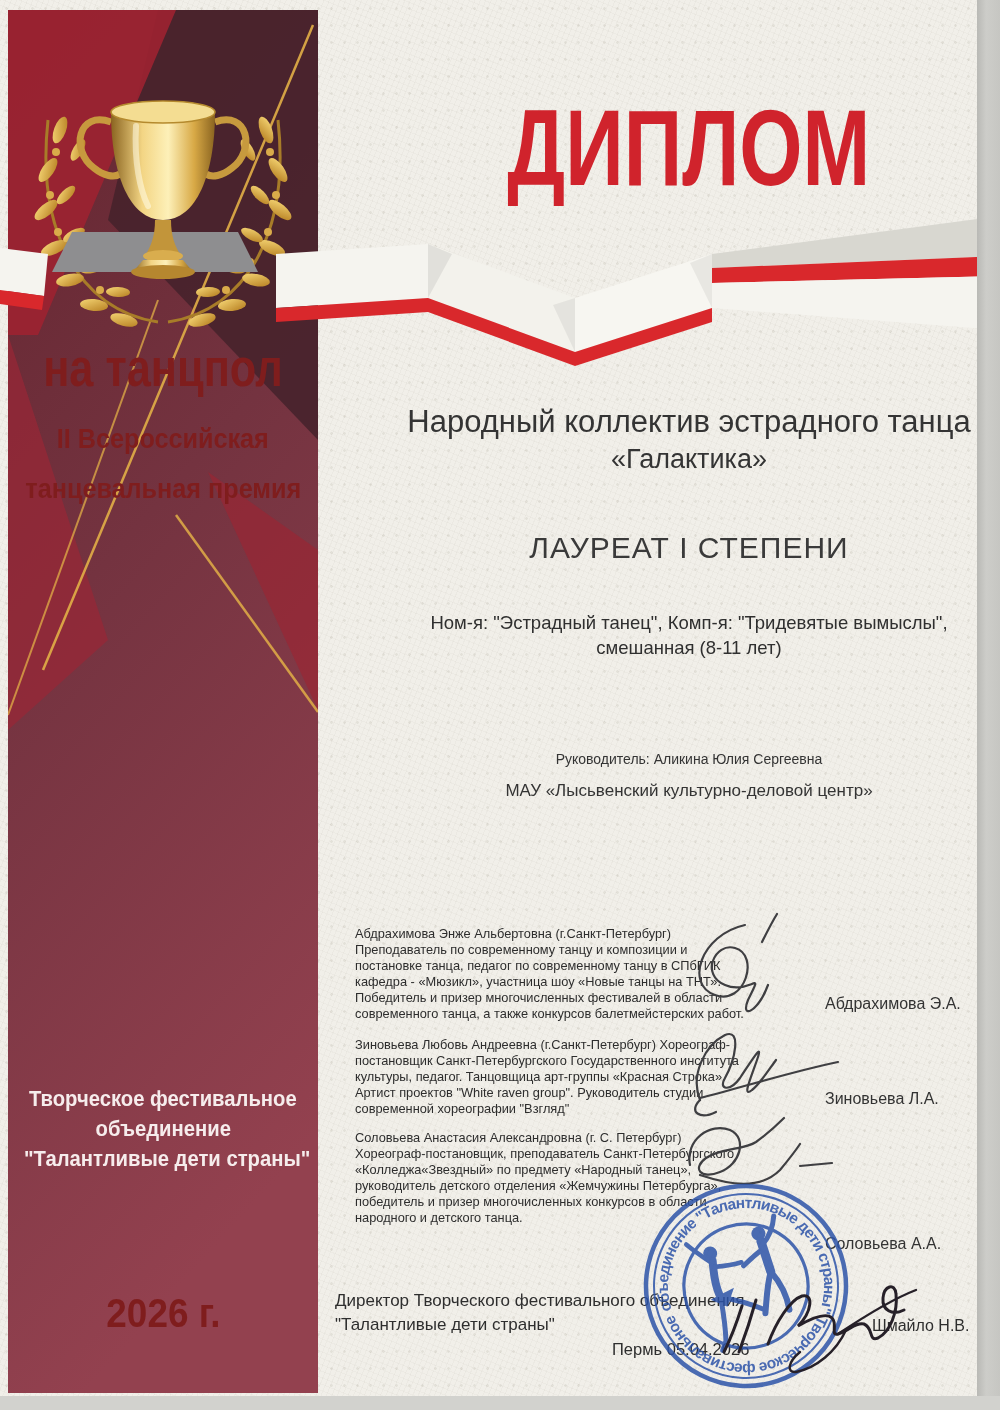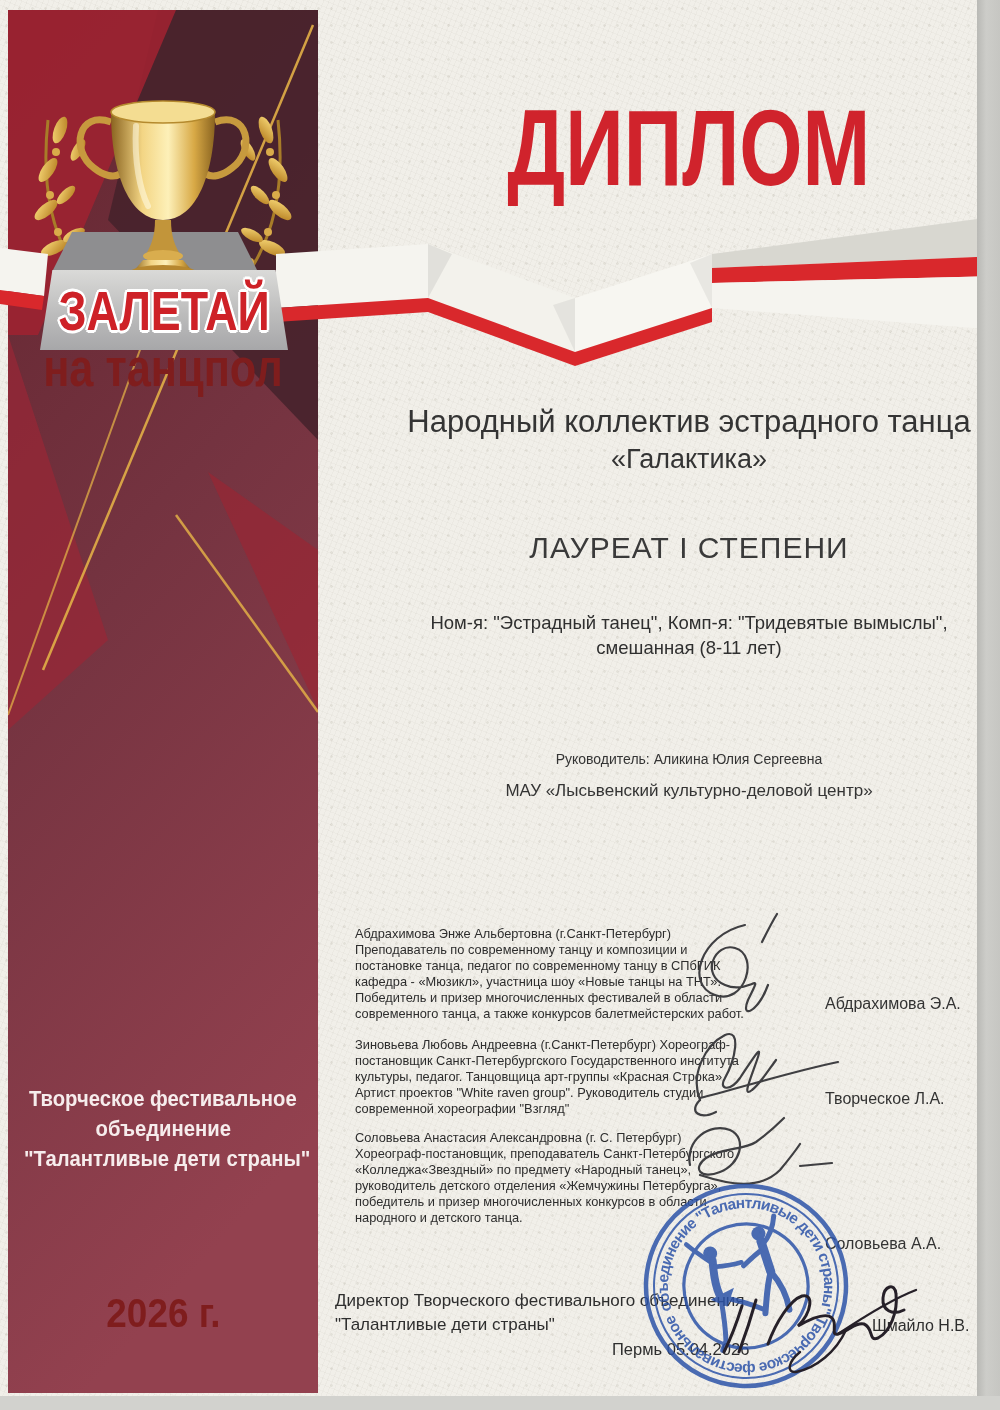--- a/index.html
+++ b/index.html
@@ -163,25 +163,26 @@
     <polygon points="575,298 712,254 712,308 575,352" fill="#f7f6f1"></polygon>
     <polygon points="575,352 712,308 712,322 575,366" fill="#d9282c"></polygon>
     <polygon points="712,254 1000,216 1000,256 712,268" fill="#d8d7d0"></polygon>
     <polygon points="712,268 1000,256 1000,276 712,283" fill="#d9282c"></polygon>
     <polygon points="712,283 1000,276 1000,330 712,308" fill="#f5f4ef"></polygon>
     <polygon points="428,244 452,254 428,298" fill="rgba(0,0,0,0.07)"></polygon>
     <polygon points="575,298 553,305 575,352" fill="rgba(0,0,0,0.06)"></polygon>
     <polygon points="712,254 690,263 712,308" fill="rgba(0,0,0,0.06)"></polygon>
   </svg>
 
-  <div class="banner">
-    <span class="brand1 cond">ЗАЛЕТАЙ</span>
-  </div>
   <div class="abs sb-text brand2">
     <span class="cond85">на танцпол</span>
+  </div>
+  <div class="abs sb-text premia">
+    <span class="cond9">II Всероссийская</span><br>
+    <span class="cond9">танцевальная премия</span>
   </div>
   <div class="abs sb-text org">
     <span class="cond9">Творческое фестивальное</span><br>
     <span class="cond9">объединение</span><br>
     <span class="cond9">"Талантливые дети страны"</span>
   </div>
   <div class="abs sb-text year">
     <span class="cond9">2026 г.</span>
   </div>
 
@@ -193,21 +194,21 @@
   <div class="abs main-center award">ЛАУРЕАТ I СТЕПЕНИ</div>
   <div class="abs main-center nom nom1">Ном-я: "Эстрадный танец", Комп-я: "Тридевятые вымыслы",</div>
   <div class="abs main-center nom nom2">смешанная (8-11 лет)</div>
   <div class="abs main-center leader">Руководитель: Аликина Юлия Сергеевна</div>
   <div class="abs main-center inst">МАУ «Лысьвенский культурно-деловой центр»</div>
 
   <div class="abs bio bio1">Абдрахимова Энже Альбертовна (г.Санкт-Петербург) Преподаватель по современному танцу и композиции и постановке танца, педагог по современному танцу в СПбГИК кафедра - «Мюзикл», участница шоу «Новые танцы на ТНТ». Победитель и призер многочисленных фестивалей в области современного танца, а также конкурсов балетмейстерских работ.</div>
   <div class="abs bio bio2">Зиновьева Любовь Андреевна (г.Санкт-Петербург) Хореограф-постановщик Санкт-Петербургского Государственного института культуры, педагог. Танцовщица арт-группы «Красная Строка». Артист проектов "White raven group". Руководитель студии современной хореографии "Взгляд"</div>
   <div class="abs bio bio3">Соловьева Анастасия Александровна (г. С. Петербург) Хореограф-постановщик, преподаватель Санкт-Петербургского «Колледжа«Звездный» по предмету «Народный танец», руководитель детского отделения «Жемчужины Петербурга», победитель и призер многочисленных конкурсов в области народного и детского танца.</div>
   <div class="abs jname jn1">Абдрахимова Э.А.</div>
-  <div class="abs jname jn2">Творческое Л.А.</div>
+  <div class="abs jname jn2">Зиновьева Л.А.</div>
   <div class="abs jname jn3">Соловьева А.А.</div>
 
   <div class="abs dir dir1">Директор Творческого фестивального объединения</div>
   <div class="abs dir dir2">"Талантливые дети страны"</div>
   <div class="abs pdate">Пермь  05.04.2026</div>
   <div class="abs dname">Шмайло Н.В.</div>
 
   <svg class="sig-stamp" viewBox="0 0 1000 1410">
     <g stroke="#3f3f42" stroke-width="2.2" fill="none" stroke-linecap="round">
       <path d="M745,925 C700,935 685,985 715,995 C745,1006 760,955 735,948 C715,942 700,975 725,985 C750,996 765,966 748,1000 C740,1020 758,1012 768,985"></path>

